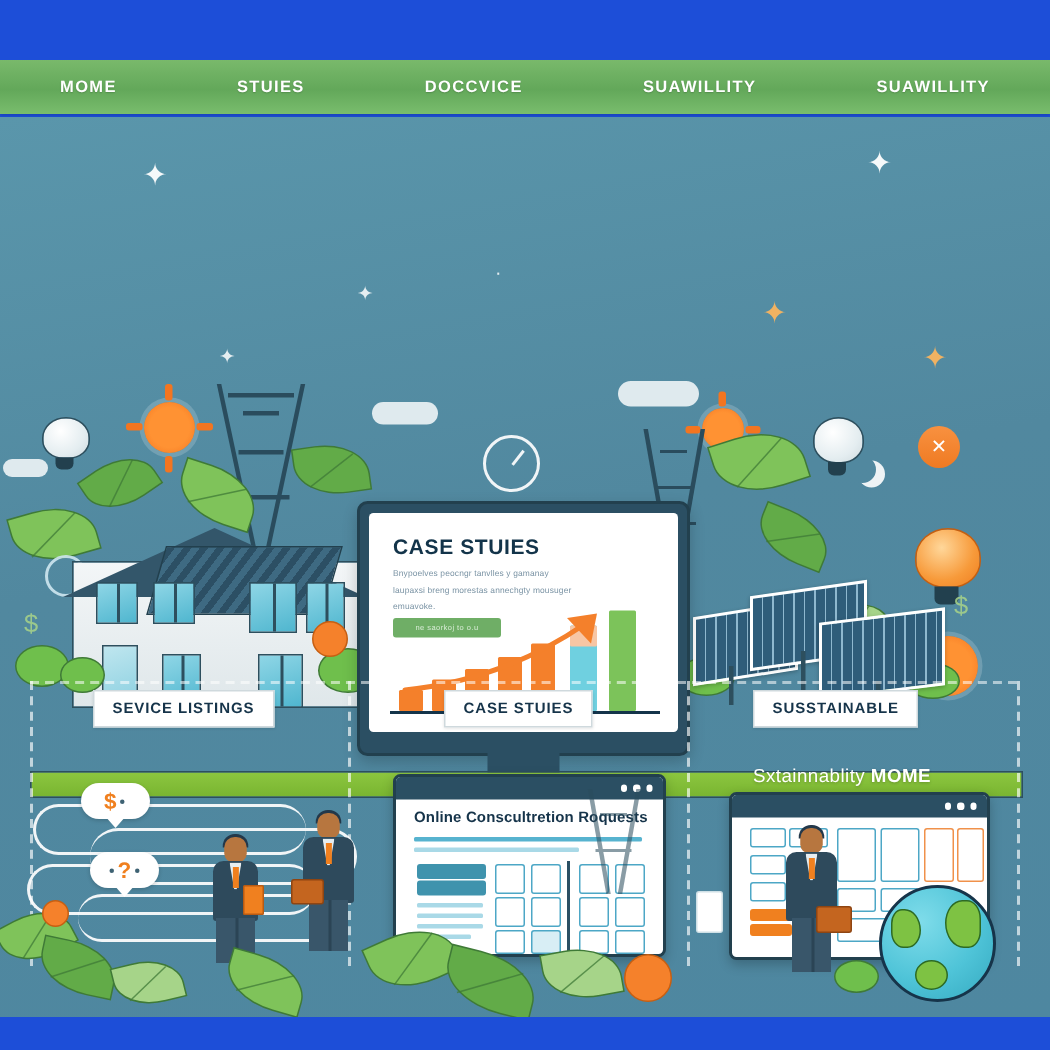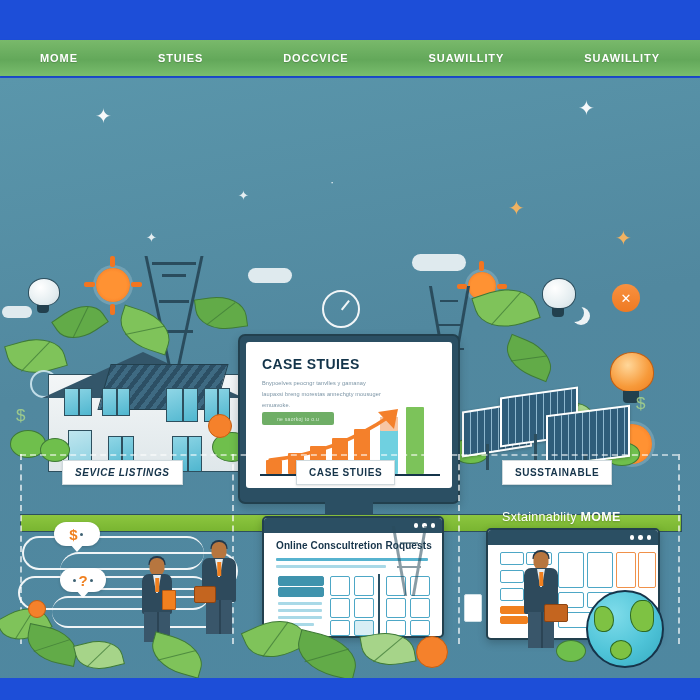--- a/index.html
+++ b/index.html
@@ -370,21 +370,21 @@
           </div>
         </div>
         <div class="m-neck"></div>
         <div class="m-foot"></div>
       </div>
 
       <div class="ground"></div>
     </div>
 
     <div class="labelrow">
-      <div class="seclabel" style="left:62px;top:0;font-style:italic;">SEVICE LISTINGS</div>
+      <div class="seclabel" style="left:62px;top:0;">SEVICE LISTINGS</div>
       <div class="seclabel" style="left:296px;top:0;">CASE STUIES</div>
       <div class="seclabel" style="left:502px;top:0;">SUSSTAINABLE</div>
     </div>
 
     <div class="vdash" style="left:20px;top:376px;height:190px;"></div>
     <div class="vdash" style="left:232px;top:376px;height:190px;"></div>
     <div class="vdash" style="left:458px;top:376px;height:190px;"></div>
     <div class="vdash" style="left:678px;top:376px;height:190px;"></div>
     <div class="hdash" style="left:20px;top:376px;width:658px;"></div>
 

